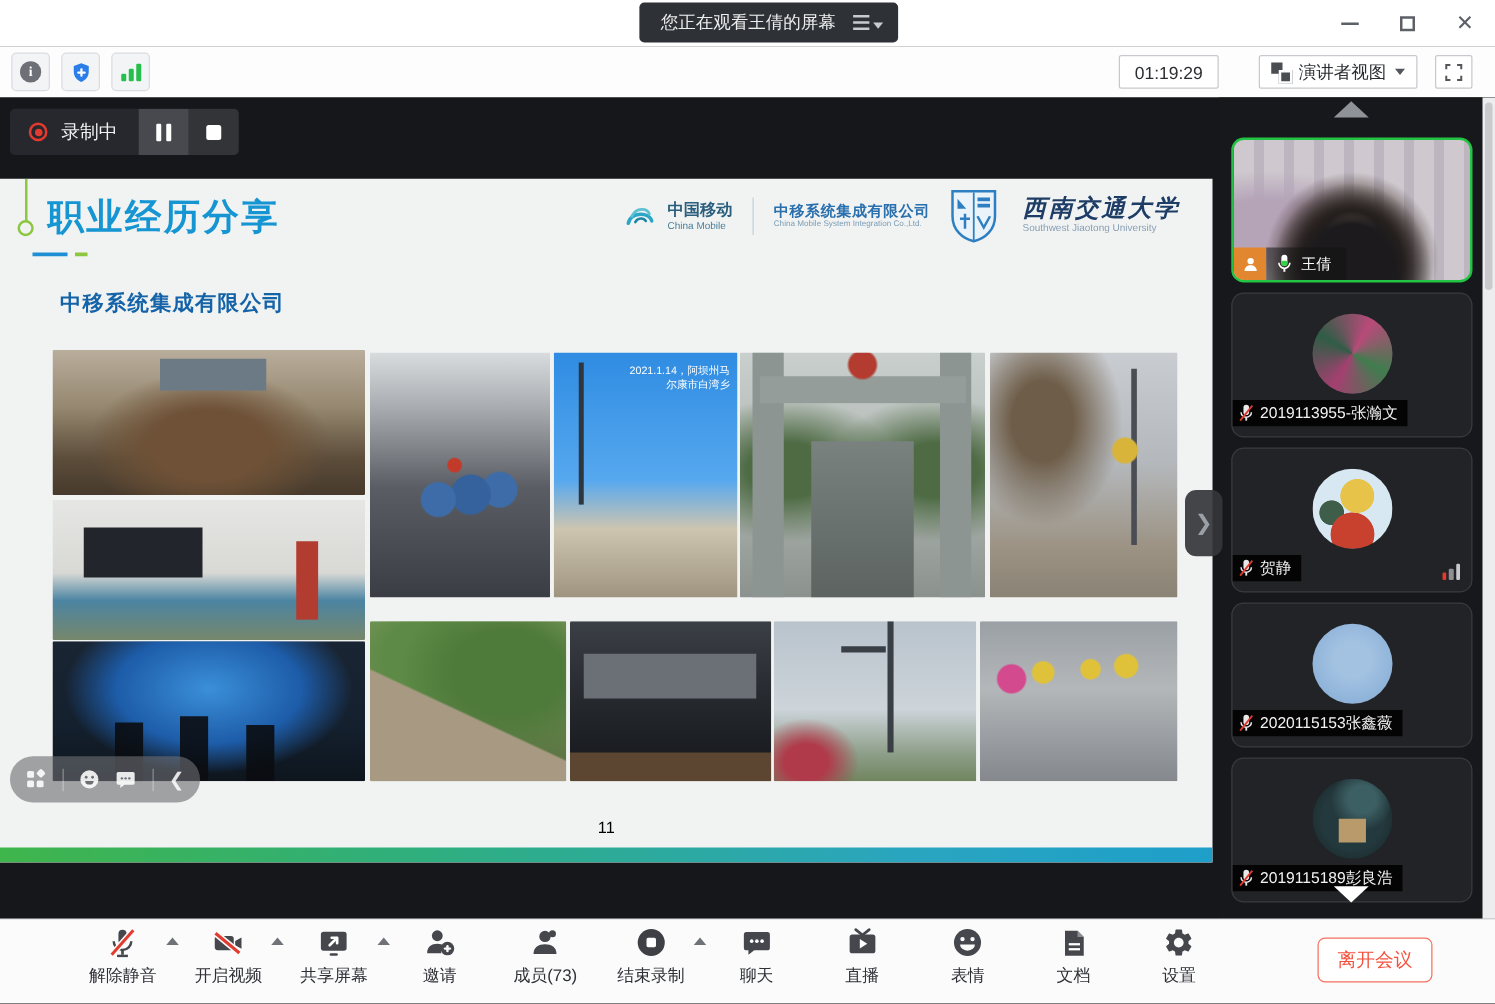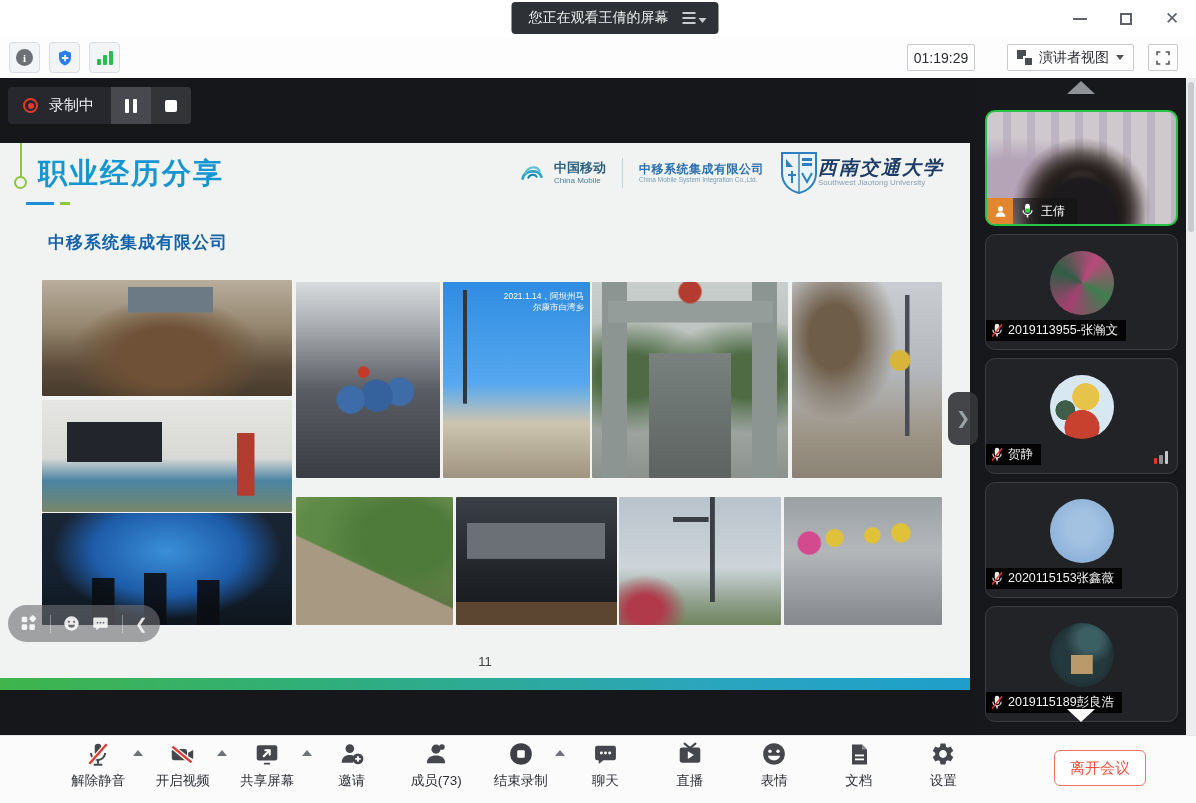--- a/index.html
+++ b/index.html
@@ -24,21 +24,21 @@
   
   .topbar { position:absolute; left:0; top:37px; width:100%; height:41px; background:#fdfdfe; display:flex; align-items:center; padding:0 18px 0 9px; }
   .sq-btn { width:31px; height:31px; background:#f3f4f6; border:1px solid #dadcdf; border-radius:4px;
     display:flex; align-items:center; justify-content:center; margin-right:9px; cursor:pointer; }
   .info-glyph { width:17px; height:17px; border-radius:50%; background:#6d7177; color:#fff;
     font-size:11px; font-weight:bold; font-family:"Liberation Serif",serif; display:flex; align-items:center; justify-content:center; }
   .bars { display:flex; align-items:flex-end; gap:2px; }
   .bars i { display:block; width:4px; background:#26bf4b; border-radius:1px; }
   .bars i:nth-child(1){height:6px;} .bars i:nth-child(2){height:10px;} .bars i:nth-child(3){height:14px;}
   .topbar-right { margin-left:auto; display:flex; align-items:center; gap:14px; }
-  .timer-box { width:68px; height:27px; border:1px solid #c6c9cd; border-radius:2px; background:#fff;
+  .timer-box { width:80px; height:27px; border:1px solid #c6c9cd; border-radius:2px; background:#fff;
     display:flex; align-items:center; justify-content:center; font-size:14px; color:#2b2d31; margin-right:18px; }
   .view-btn { height:27px; border:1px solid #c6c9cd; border-radius:2px; background:#fff; display:flex;
     align-items:center; gap:7px; padding:0 9px; cursor:pointer; }
   .view-icon { position:relative; width:15px; height:15px; }
   .view-icon i { position:absolute; background:#4a4d52; }
   .view-icon i:nth-child(1){ left:0; top:0; width:9px; height:9px; }
   .view-icon i:nth-child(2){ left:6px; top:6px; width:9px; height:9px; border:2px solid #fdfdfe; width:11px; height:11px; }
   .view-label { font-size:14px; color:#2b2d31; }
   .view-caret { width:0;height:0;border-left:4px solid transparent;border-right:4px solid transparent;border-top:5px solid #53565b; }
   .fs-btn { width:30px; height:27px; border:1px solid #c6c9cd; border-radius:2px; background:#fff;
@@ -70,21 +70,21 @@
 
   .logos { position:absolute; right:26px; top:8px; display:flex; align-items:center; gap:16px; }
   .cm-group { display:flex; align-items:center; gap:7px; }
   .cm-text { display:flex; flex-direction:column; line-height:1.15; }
   .cm-cn { font-size:13px; font-weight:bold; color:#2c5f7d; }
   .cm-en { font-size:8px; color:#4a7d99; }
   .logo-div { width:1px; height:30px; background:#c2d2da; }
   .ci-text { display:flex; flex-direction:column; line-height:1.2; }
   .ci-cn { font-size:12px; font-weight:bold; color:#2a6fae; letter-spacing:.5px; }
   .ci-en { font-size:6.5px; color:#7a9cb5; }
-  .sw-group { display:flex; align-items:center; gap:0; }
+  .sw-group { display:flex; align-items:center; gap:20px; }
   .sw-text { display:flex; flex-direction:column; line-height:1.1; }
   .sw-cn { font-size:19px; font-weight:bold; font-style:italic; font-family:"Liberation Serif","DejaVu Serif",serif; color:#1d3c66; letter-spacing:2px; }
   .sw-en { font-size:8px; color:#8aa0b5; }
 
   .photo { position:absolute; border-radius:1px; }
   .p1 { left:42px; top:137px; width:250px; height:116px;
     background:
       linear-gradient(#6b7a84,#6b7a84) 52% 8%/34% 22% no-repeat,
       radial-gradient(ellipse at 50% 66%, #6e5136 0 26%, rgba(0,0,0,0) 55%),
       linear-gradient(180deg,#b9ad9c 0%,#95876f 40%,#5c4c3a 75%,#473a2c 100%); }
@@ -146,21 +146,21 @@
       radial-gradient(ellipse at 16% 88%, #b03a4a 0 9%, rgba(0,0,0,0) 22%),
       linear-gradient(180deg,#b9c3cc 0%,#cdd4da 55%,#8fa08b 82%,#70855f 100%); }
   .p11 { left:784px; top:354px; width:158px; height:128px;
     background:
       radial-gradient(circle at 16% 36%, #d44a8e 0 7%, rgba(0,0,0,0) 8%),
       radial-gradient(circle at 32% 32%, #e0c23a 0 6%, rgba(0,0,0,0) 7%),
       radial-gradient(circle at 56% 30%, #e0c23a 0 6%, rgba(0,0,0,0) 7%),
       radial-gradient(circle at 74% 28%, #e0c23a 0 6%, rgba(0,0,0,0) 7%),
       linear-gradient(180deg,#9aa0a4 0%,#b4b7ba 42%,#84878b 100%); }
 
-  .page-num { position:absolute; left:0; width:100%; top:511px; text-align:center; font-size:13px; color:#404040; }
+  .page-num { position:absolute; left:0; width:100%; top:511px; text-align:center; font-size:13px; color:#000000; }
   .grad-bar { position:absolute; left:0; bottom:0; width:100%; height:12px;
     background:linear-gradient(90deg,#3fb54b 0%,#2fae7e 35%,#2aa5c0 75%,#1e9fca 100%); }
 
   
   .float-pill { position:absolute; left:8px; top:462px; width:152px; height:37px; border-radius:19px;
     background:rgba(108,110,114,0.62); display:flex; align-items:center; justify-content:space-evenly; z-index:4; }
   .fp-div { width:1px; height:18px; background:rgba(255,255,255,0.35); }
   .fp-ic { display:flex; align-items:center; justify-content:center; cursor:pointer; }
 
   

